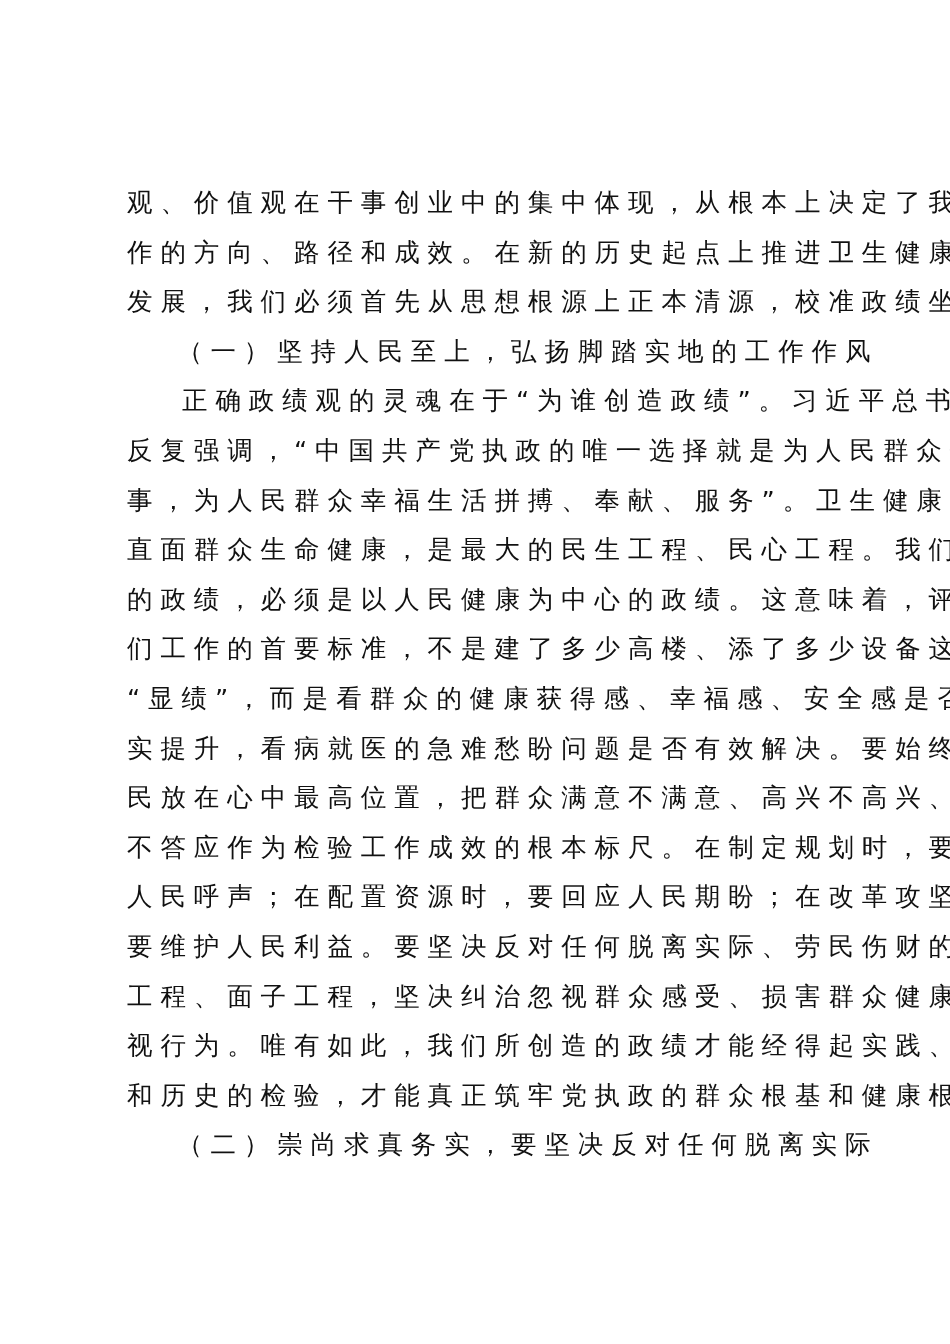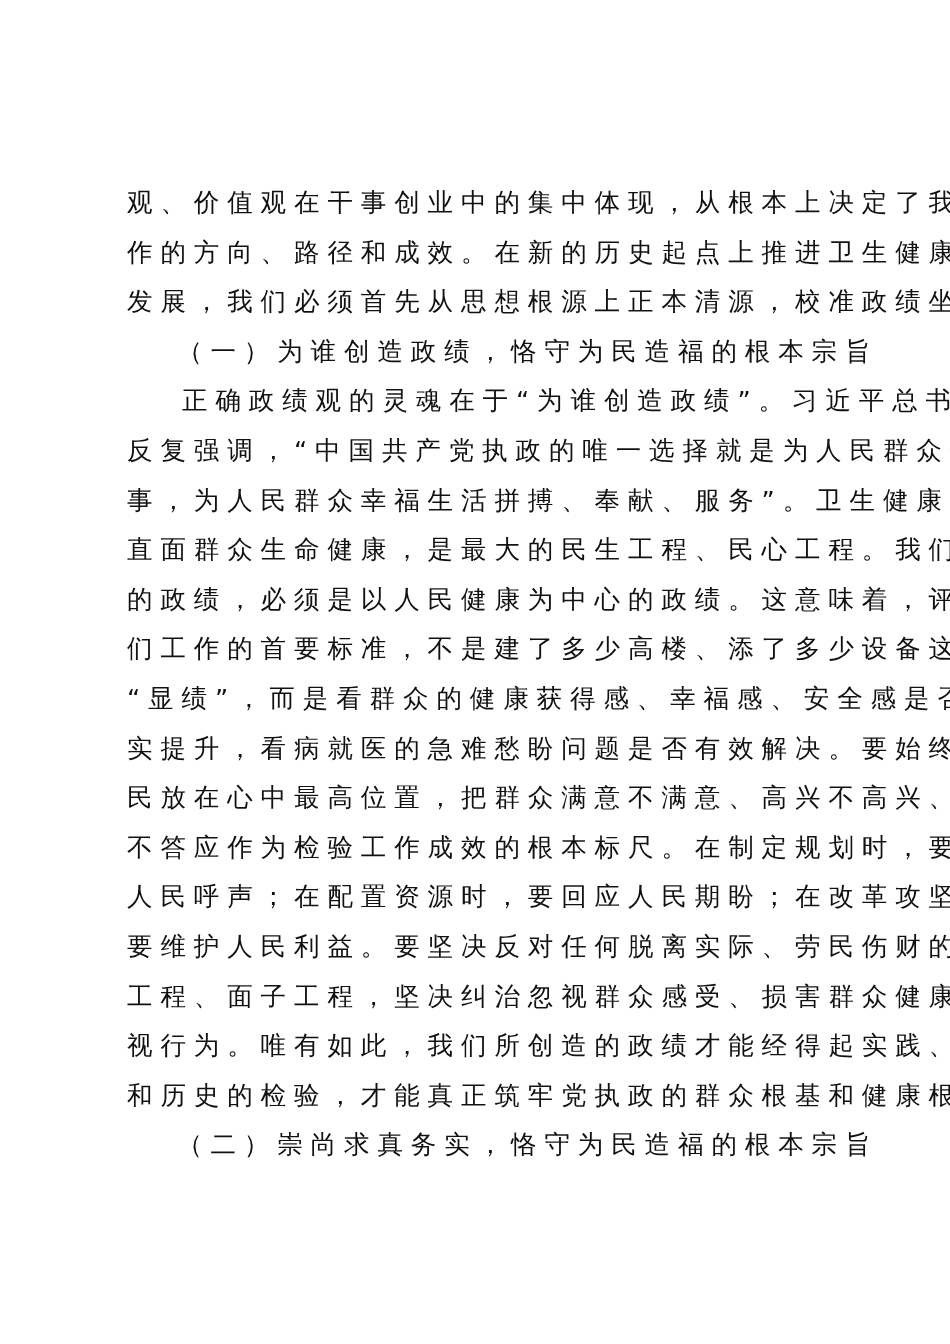--- a/index.html
+++ b/index.html
@@ -35,30 +35,30 @@
     padding-left: 50px;
   }
 </style>
 </head>
 <body>
 
 <div class="page">
   <div class="line">观、价值观在干事创业中的集中体现，从根本上决定了我们工</div>
   <div class="line">作的方向、路径和成效。在新的历史起点上推进卫生健康事业</div>
   <div class="line">发展，我们必须首先从思想根源上正本清源，校准政绩坐标。</div>
-  <div class="line heading">（一）为谁创造政绩，恪守为民造福的根本宗旨</div>
+  <div class="line heading">（一）坚持人民至上，弘扬脚踏实地的工作作风</div>
   <div class="line indent">正确政绩观的灵魂在于“为谁创造政绩”。习近平总书记</div>
   <div class="line">反复强调，“中国共产党执政的唯一选择就是为人民群众做好</div>
   <div class="line">事，为人民群众幸福生活拼搏、奉献、服务”。卫生健康工作</div>
   <div class="line">直面群众生命健康，是最大的民生工程、民心工程。我们追求</div>
   <div class="line">的政绩，必须是以人民健康为中心的政绩。这意味着，评价我</div>
   <div class="line">们工作的首要标准，不是建了多少高楼、添了多少设备这些</div>
   <div class="line">“显绩”，而是看群众的健康获得感、幸福感、安全感是否切</div>
   <div class="line">实提升，看病就医的急难愁盼问题是否有效解决。要始终将人</div>
   <div class="line">民放在心中最高位置，把群众满意不满意、高兴不高兴、答应</div>
   <div class="line">不答应作为检验工作成效的根本标尺。在制定规划时，要倾听</div>
   <div class="line">人民呼声；在配置资源时，要回应人民期盼；在改革攻坚时，</div>
   <div class="line">要维护人民利益。要坚决反对任何脱离实际、劳民伤财的形象</div>
   <div class="line">工程、面子工程，坚决纠治忽视群众感受、损害群众健康的短</div>
   <div class="line">视行为。唯有如此，我们所创造的政绩才能经得起实践、人民</div>
   <div class="line">和历史的检验，才能真正筑牢党执政的群众根基和健康根基。</div>
-  <div class="line heading">（二）崇尚求真务实，恪守为民造福的根本宗旨</div>
+  <div class="line heading">（二）崇尚求真务实，要坚决反对任何脱离实际</div>
 </div>
 
 </body></html>

